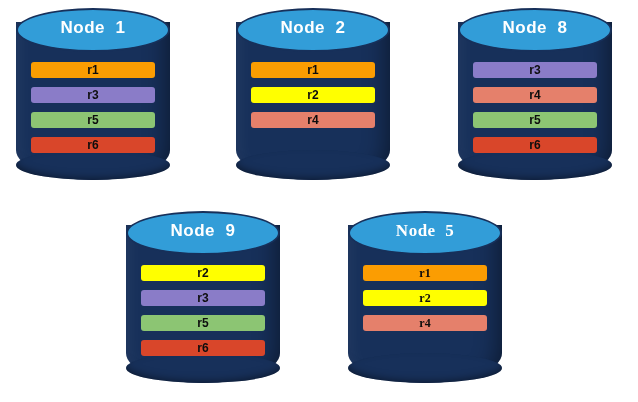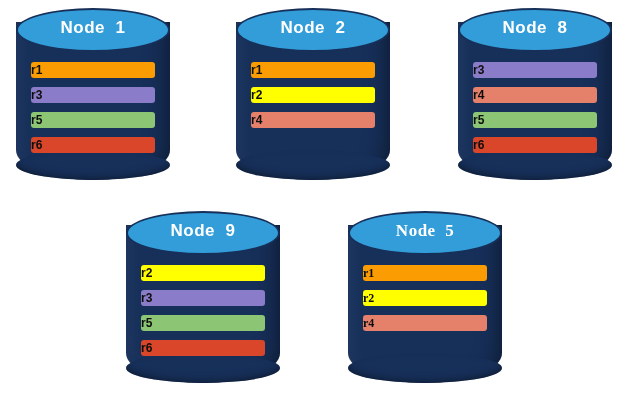--- a/index.html
+++ b/index.html
@@ -89,20 +89,21 @@
 
   .replica-bar {
     height: 16px;
     margin: 0 auto 9px auto;
     width: 124px;
     border-radius: 3px;
     color: #0d0d0d;
     font-size: 12px;
     font-weight: bold;
     line-height: 16px;
+    text-align: center;
   }
   .replica-bar:last-child { margin-bottom: 0; }
 </style>
 </head>
 <body>
 
 <div class="diagram" id="diagram-root">
     <div class="node" style="left: 8px; top: 4px;">
       <div class="cyl-body"></div>
       <div class="cyl-bottom"></div>

